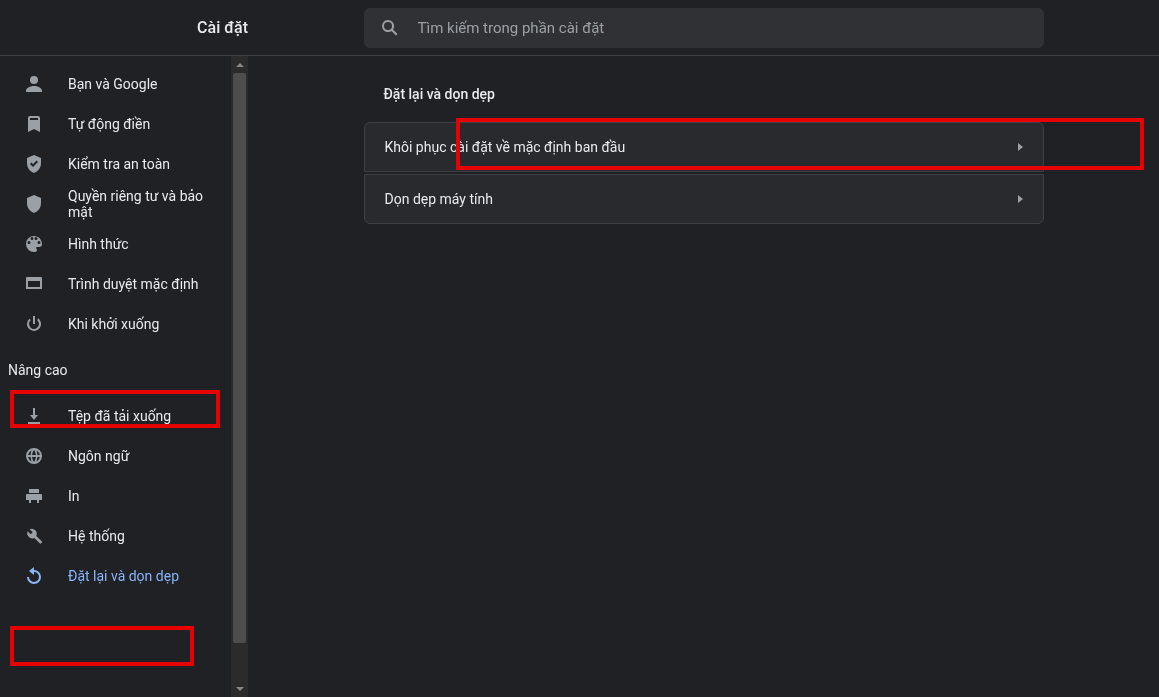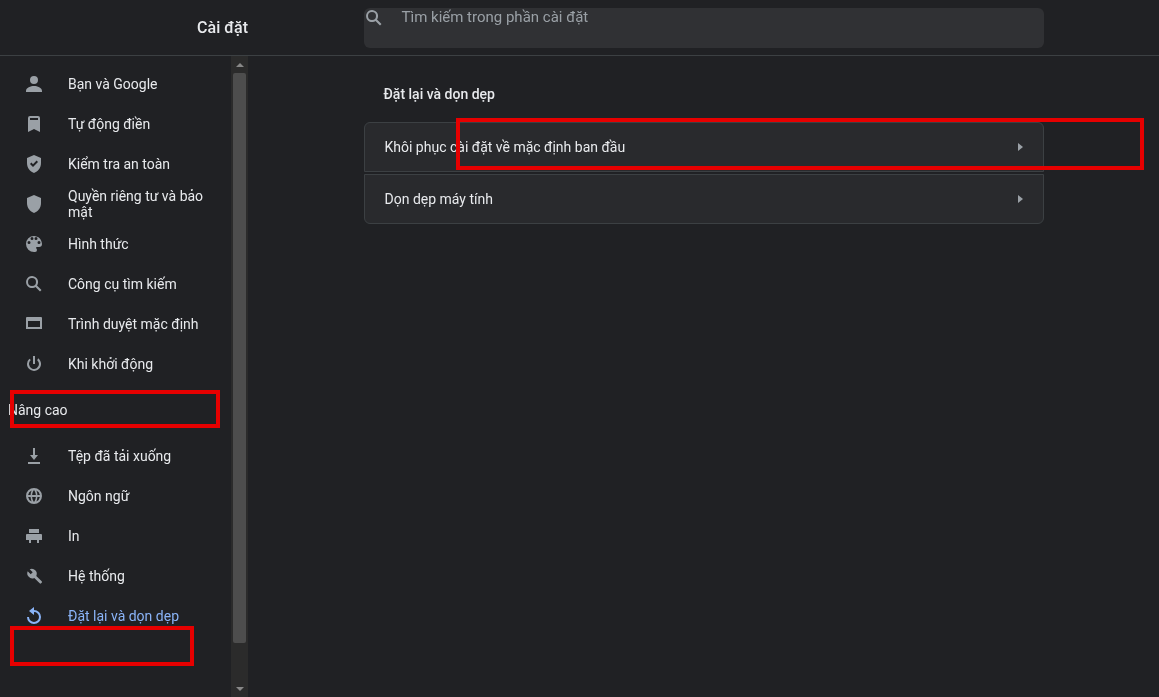--- a/index.html
+++ b/index.html
@@ -34,21 +34,22 @@
     display: flex;
     justify-content: center;
     padding: 0 20px;
   }
   .search {
     width: 680px;
     height: 40px;
     background: #303134;
     border-radius: 6px;
     display: flex;
-    padding: 0 0;
+    align-items: center;
+    padding: 0 16px;
     color: #9aa0a6;
   }
   .search svg { width: 20px; height: 20px; fill: #9aa0a6; margin-right: 18px; flex-shrink: 0; }
   .search-ph { color: #9aa0a6; font-size: 15px; }
 
   
   .body {
     position: absolute;
     top: 56px; left: 0; right: 0; bottom: 0;
     display: flex;
@@ -291,40 +292,32 @@
           <span class="icon">
             <svg viewBox="0 0 20 20">
               <use href="#i-palette"></use>
             </svg>
           </span>
           <span>Hình thức</span>
         </div>
         <div class="nav-item">
           <span class="icon">
             <svg viewBox="0 0 20 20">
-              <use href="#i-search"></use>
-            </svg>
-          </span>
-          <span>Công cụ tìm kiếm</span>
-        </div>
-        <div class="nav-item">
-          <span class="icon">
-            <svg viewBox="0 0 20 20">
               <use href="#i-browser"></use>
             </svg>
           </span>
           <span>Trình duyệt mặc định</span>
         </div>
         <div class="nav-item">
           <span class="icon">
             <svg viewBox="0 0 20 20">
               <use href="#i-power"></use>
             </svg>
           </span>
-          <span>Khi khởi động</span>
+          <span>Khi khởi xuống</span>
         </div>
       </div>
     <div class="nav-section">
       <span>Nâng cao</span>
       <span class="chev"></span>
     </div>
     <div class="nav-list" id="nav-advanced">
         <div class="nav-item">
           <span class="icon">
             <svg viewBox="0 0 20 20">

